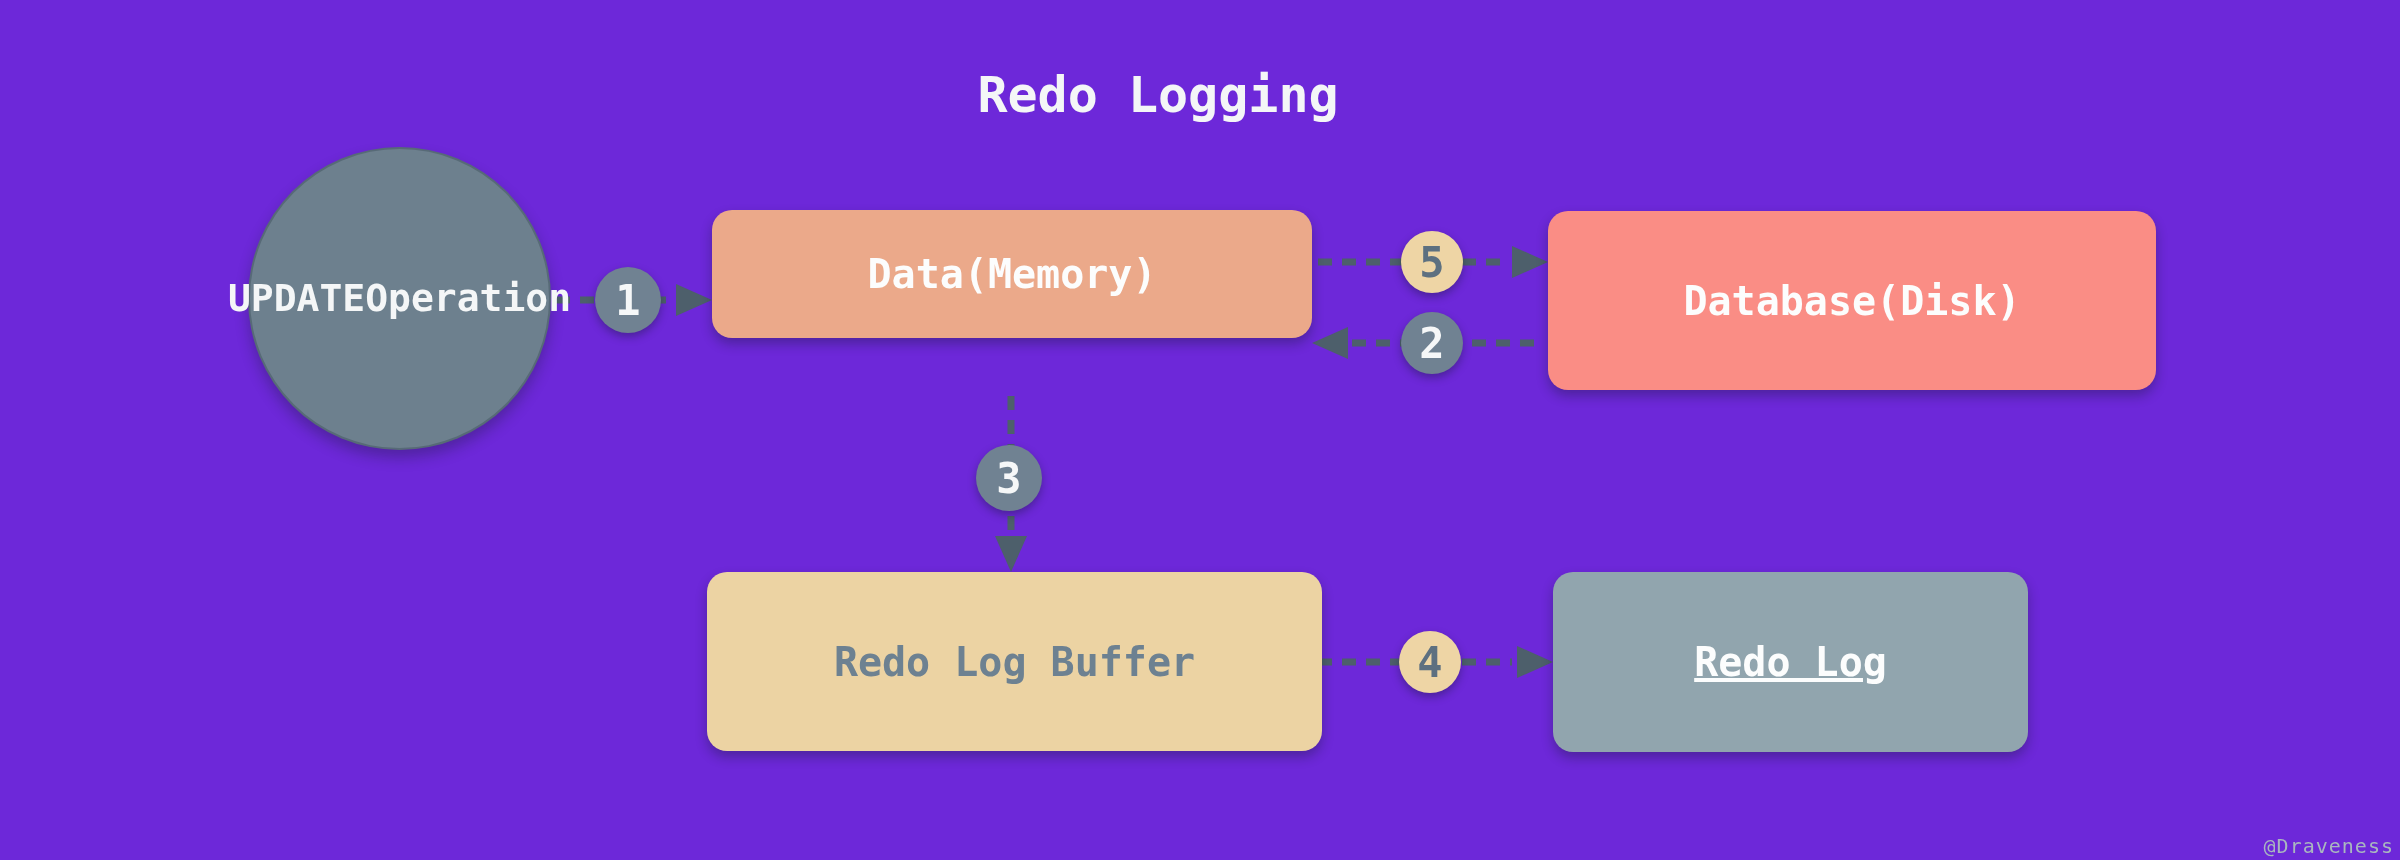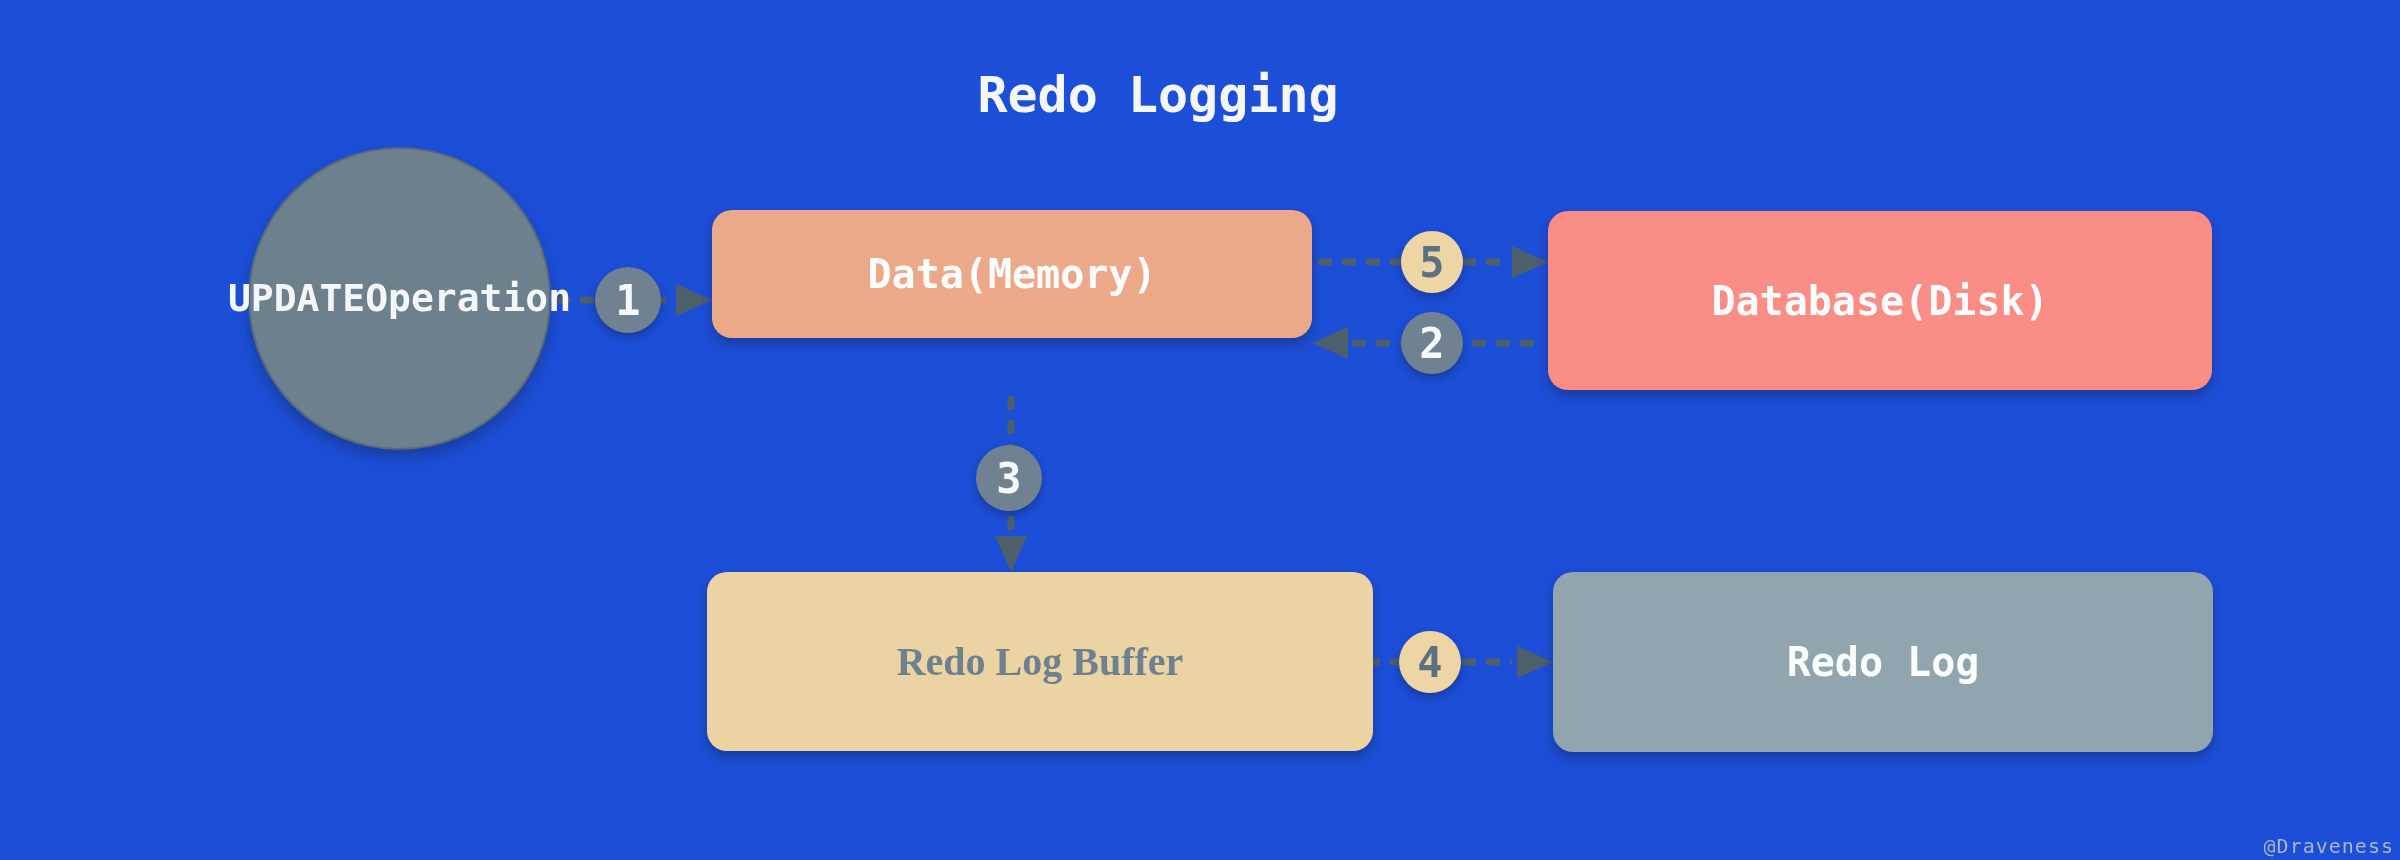--- a/index.html
+++ b/index.html
@@ -4,21 +4,21 @@
 <style>
   html, body {
     margin: 0;
     padding: 0;
     background: #6c7e8b;
   }
   .canvas {
     position: relative;
     width: 2400px;
     height: 860px;
-    background: #1d4ed8;
+    background: #6d28d9;
     font-family: "DejaVu Sans Mono", "Liberation Mono", monospace;
     overflow: hidden;
   }
   .title {
     position: absolute;
     top: 66px;
     left: 1158px;
     transform: translateX(-50%);
     font-size: 50px;
     font-weight: 700;
@@ -60,30 +60,30 @@
     justify-content: center;
     font-size: 40px;
     font-weight: 700;
     white-space: nowrap;
   }
   .node-data-memory {
     left: 712px; top: 210px; width: 600px; height: 128px;
     background: #eba98a; color: #fcfdfd;
   }
   .node-database-disk {
-    left: 1548px; top: 211px; width: 664px; height: 179px;
+    left: 1548px; top: 211px; width: 608px; height: 179px;
     background: #fa8d85; color: #fcfdfd; text-align: center;
   }
   .node-redo-log-buffer {
-    left: 707px; top: 572px; width: 666px; height: 179px;
-    background: #ecd3a3; color: #6d8191; font-family: Liberation Serif, serif;
+    left: 707px; top: 572px; width: 615px; height: 179px;
+    background: #ecd3a3; color: #6d8191;
   }
   .node-redo-log {
-    left: 1553px; top: 572px; width: 660px; height: 180px;
-    background: #91a5ae; color: #fcfdfd;
+    left: 1553px; top: 572px; width: 475px; height: 180px;
+    background: #91a5ae; color: #fcfdfd; text-decoration: underline;
   }
   .badge {
     position: absolute;
     border-radius: 50%;
     display: flex;
     align-items: center;
     justify-content: center;
     font-size: 42px;
     font-weight: 700;
     box-shadow: 0 4px 8px rgba(12, 24, 34, 0.35);

